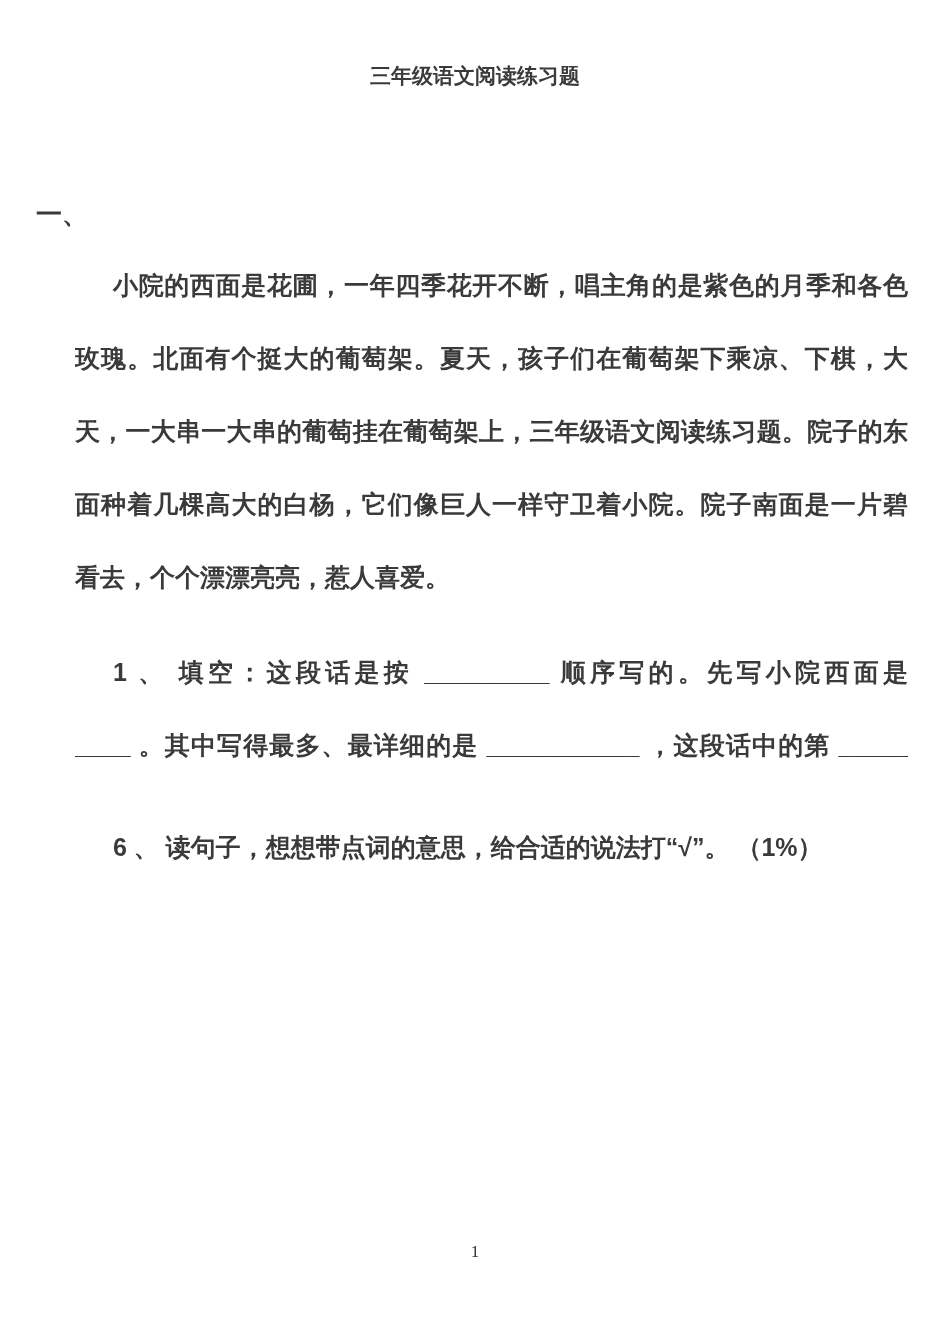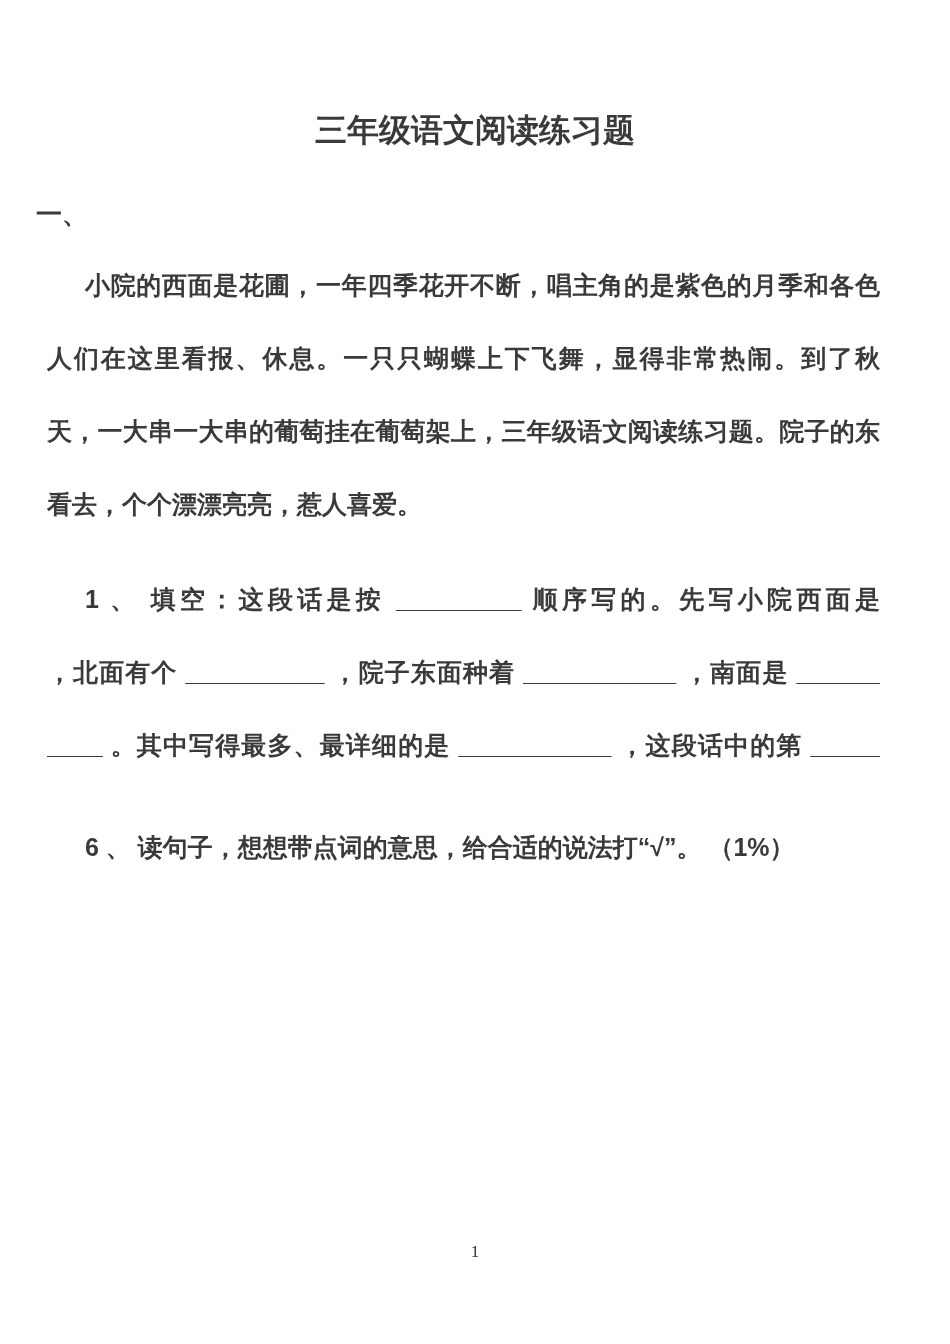--- a/index.html
+++ b/index.html
@@ -9,38 +9,38 @@
     color: #3a3a3a;
   }
   .page {
     position: relative;
     width: 950px;
     height: 1344px;
     background: #ffffff;
     overflow: hidden;
   }
   .doc-title {
-    padding-top: 115px;
+    padding-top: 61px;
     height: 161px;
     text-align: center;
-    font-size: 32px;
+    font-size: 21px;
     line-height: 30px;
     font-weight: 600;
     color: #3a3a3a;
     letter-spacing: 0px;
   }
   .section-marker {
     margin: 38px 0 0 36px;
     height: 30px;
     font-size: 26px;
     line-height: 30px;
     font-weight: 600;
   }
   .text-block {
-    margin-left: 47px;
+    margin-left: 75px;
     width: 833px;
     font-size: 25px;
     font-weight: 600;
     color: #3a3a3a;
   }
   .passage   { margin-top: 20px; }
   .question1 { margin-top: 22px; }
   .question2 { margin-top: 29px; }
   .line {
     line-height: 73px;
@@ -77,28 +77,28 @@
 <body>
 
 <div class="page">
 
   <h1 class="doc-title">三年级语文阅读练习题</h1>
 
   <div class="section-marker">一、</div>
 
   <div class="text-block passage">
       <div class="line">小院的西面是花圃，一年四季花开不断，唱主角的是紫色的月季和各色</div>
-      <div class="line">人们在这里看报、休息。一只只蝴蝶上下飞舞，显得非常热闹。到了秋</div>
+      <div class="line">玫瑰。北面有个挺大的葡萄架。夏天，孩子们在葡萄架下乘凉、下棋，大</div>
       <div class="line">天，一大串一大串的葡萄挂在葡萄架上，三年级语文阅读练习题。院子的东</div>
+      <div class="line">面种着几棵高大的白杨，它们像巨人一样守卫着小院。院子南面是一片碧</div>
       <div class="line short">看去，个个漂漂亮亮，惹人喜爱。</div>
     </div>
 
   <div class="text-block question1">
       <div class="line">1 、 填空：这段话是按 _________ 顺序写的。先写小院西面是 ________</div>
-      <div class="line">，北面有个 __________ ，院子东面种着 ___________ ，南面是 ______</div>
       <div class="line">____ 。其中写得最多、最详细的是 ___________ ，这段话中的第 _____ 句</div>
     </div>
 
   <div class="text-block question2">
     <div class="line short">6 、 读句子，想想带点词的意思，给合适的说法打“√”。 （1%）</div>
   </div>
 
   <div class="page-number">1</div>
 
 </div>

